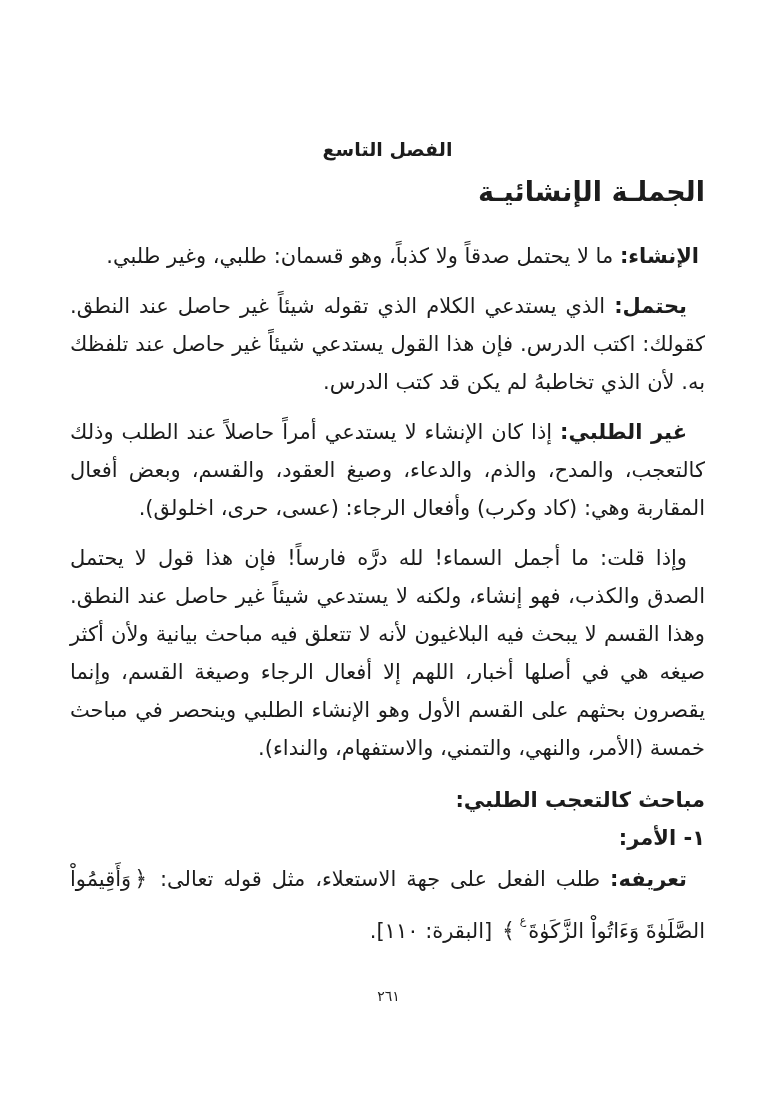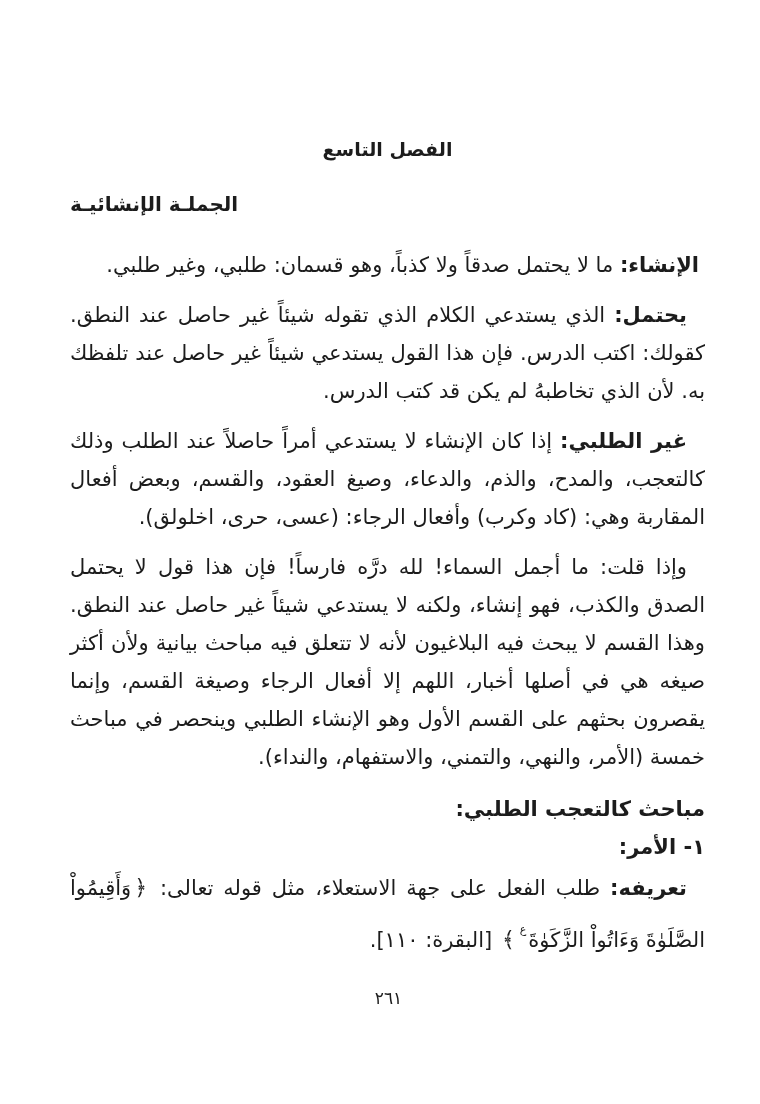--- a/index.html
+++ b/index.html
@@ -24,23 +24,23 @@
     left: 53px;
   }
   .chapter-label {
     margin-top: 138px;
     text-align: center;
     font-size: 19px;
     font-weight: bold;
     letter-spacing: 0.5px;
   }
   .page-title {
-    margin-top: 32px;
-    text-align: left;
-    font-size: 20px;
+    margin-top: 16px;
+    text-align: right;
+    font-size: 27px;
     font-weight: bold;
     letter-spacing: 1px;
   }
   .body-text {
     margin-top: 30px;
     font-size: 21px;
     line-height: 38px;
     text-align: justify;
   }
   .para {
@@ -93,21 +93,21 @@
     vertical-align: 14px;
     margin: 0 2px;
     display: inline-block;
   }
   .page-number {
     position: absolute;
     top: 988px;
     left: 0;
     width: 100%;
     text-align: center;
-    font-size: 17px;
+    font-size: 14px;
     letter-spacing: 3px;
   }
 </style>
 </head>
 <body>
 
 <div class="page">
   <div class="content">
 
     <div class="chapter-label">الفصل التاسع</div>

